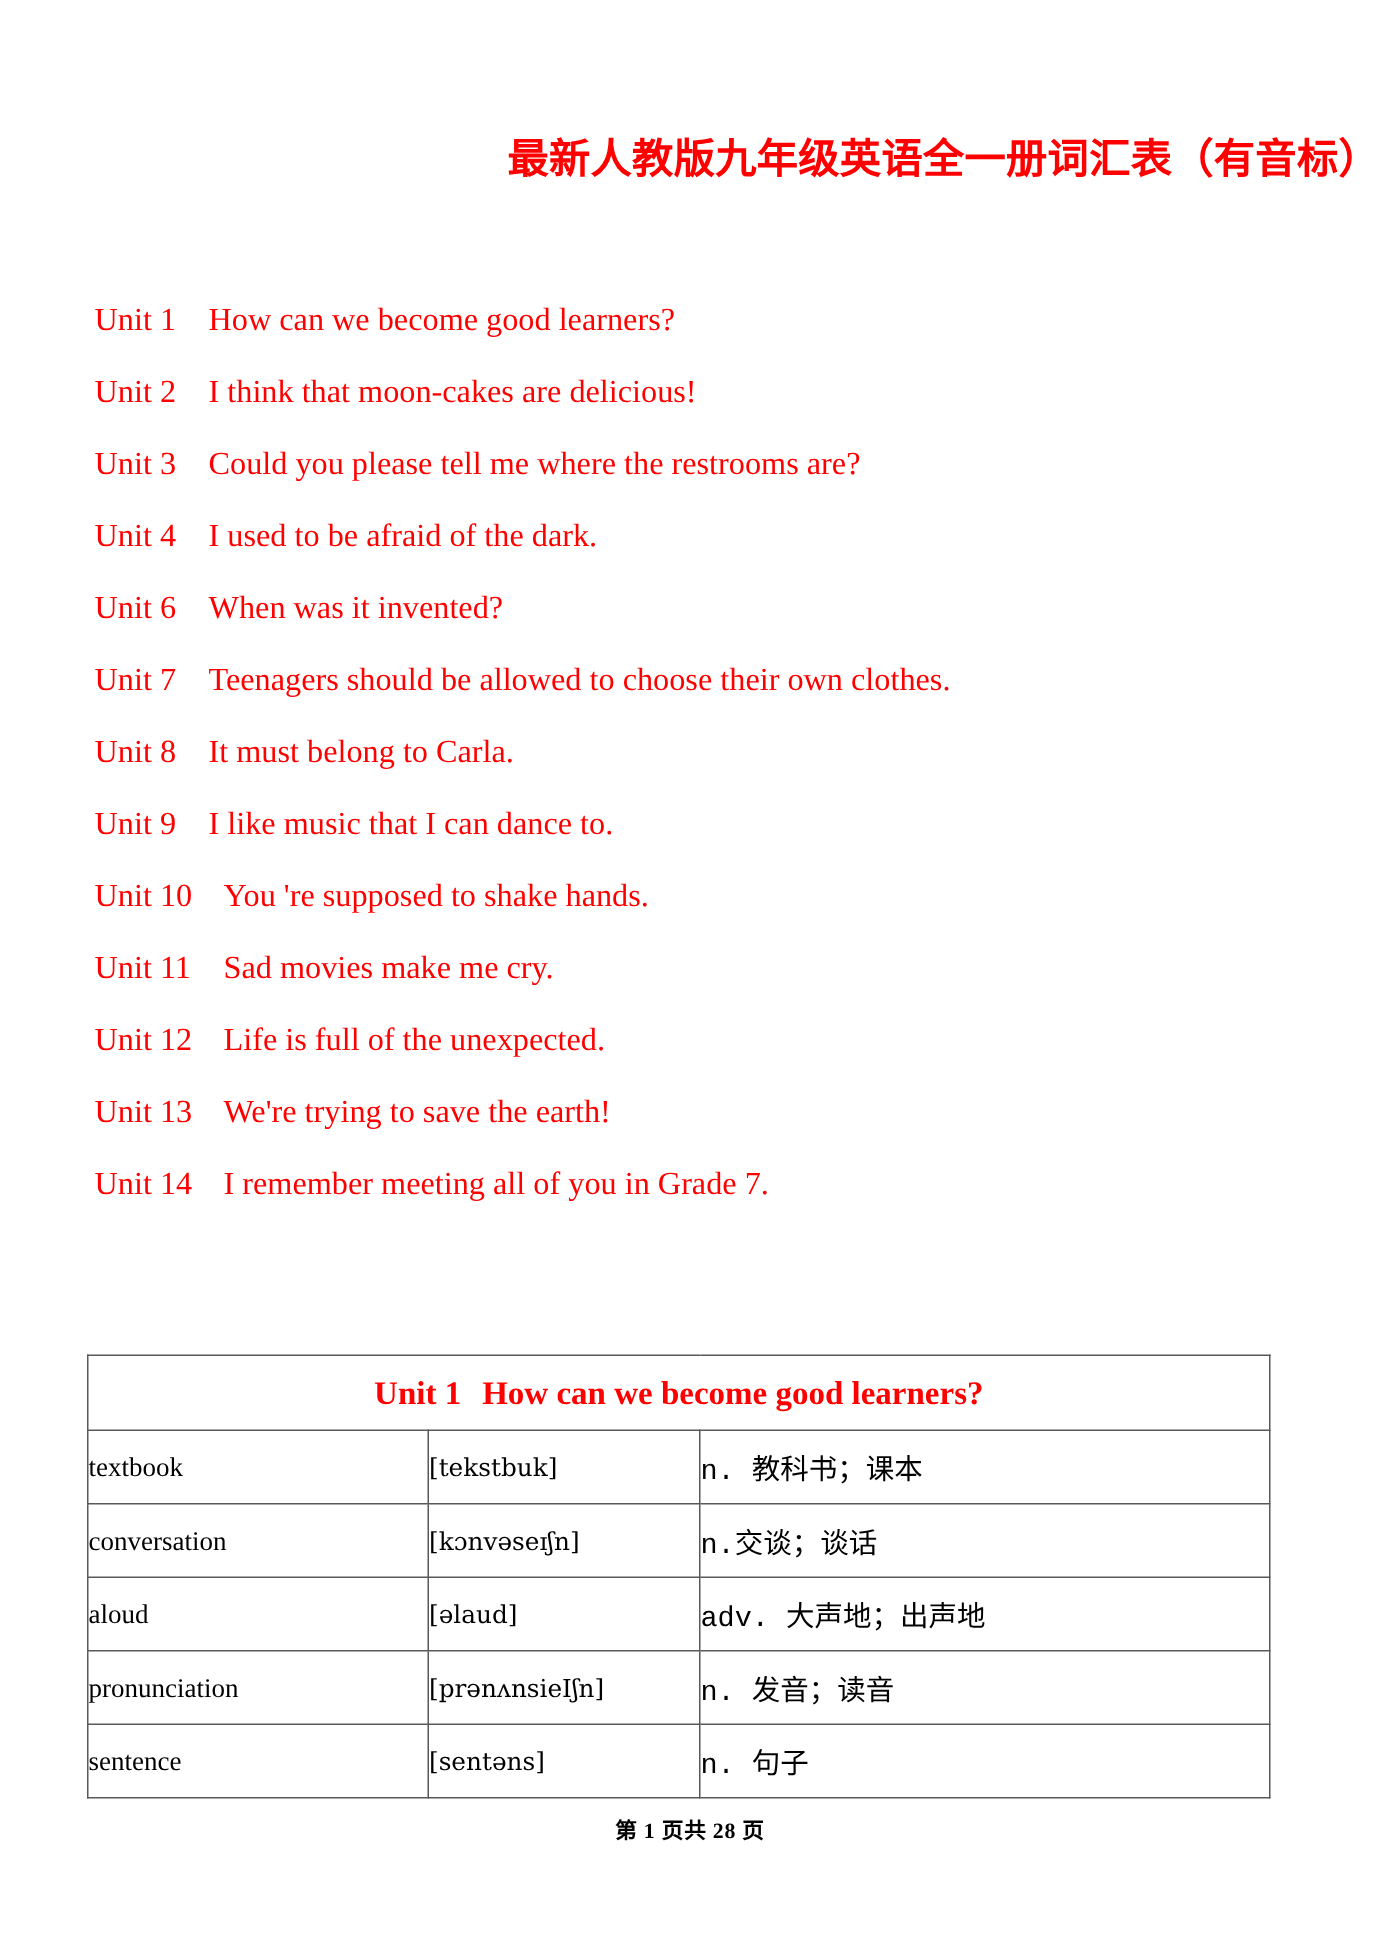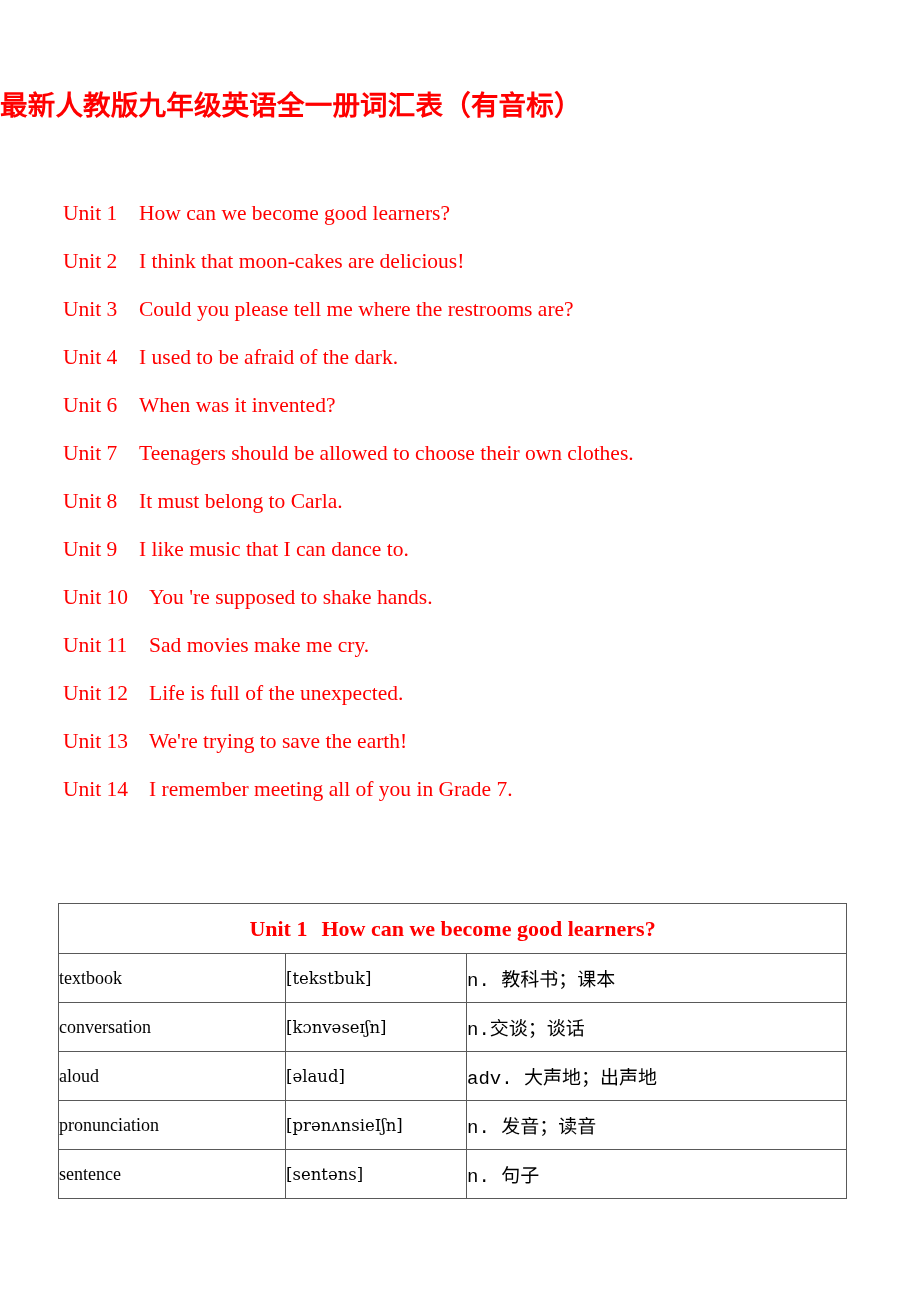--- a/index.html
+++ b/index.html
@@ -25,21 +25,21 @@
     height: 1302px;
     box-sizing: border-box;
   }
 
   
   .doc-title {
     position: absolute;
     left: 0;
     top: 86px;
     width: 920px;
-    text-align: left;
+    text-align: right;
     color: #ff0000;
     font-weight: bold;
     font-size: 27.5px;
     letter-spacing: 0.2px;
     line-height: 40px;
     white-space: nowrap;
   }
 
   
   .unit-list {
@@ -227,14 +227,15 @@
         <td class="cell-def">n. 发音；读音</td>
       </tr>
       <tr>
         <td class="cell-word">sentence</td>
         <td class="cell-phon">[sentəns]</td>
         <td class="cell-def">n. 句子</td>
       </tr>
     </tbody>
   </table>
 
+  <div class="page-footer">第 1 页共 28 页</div>
 
 </div>
 
 </body></html>

